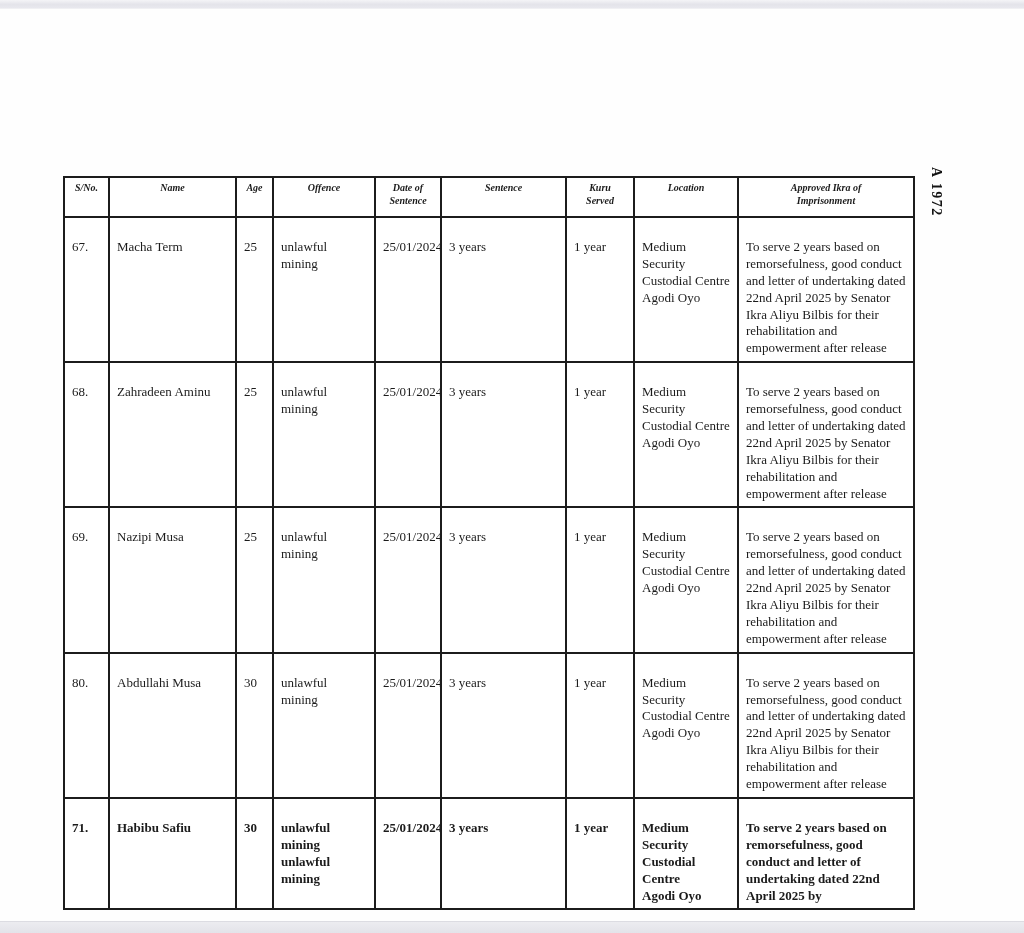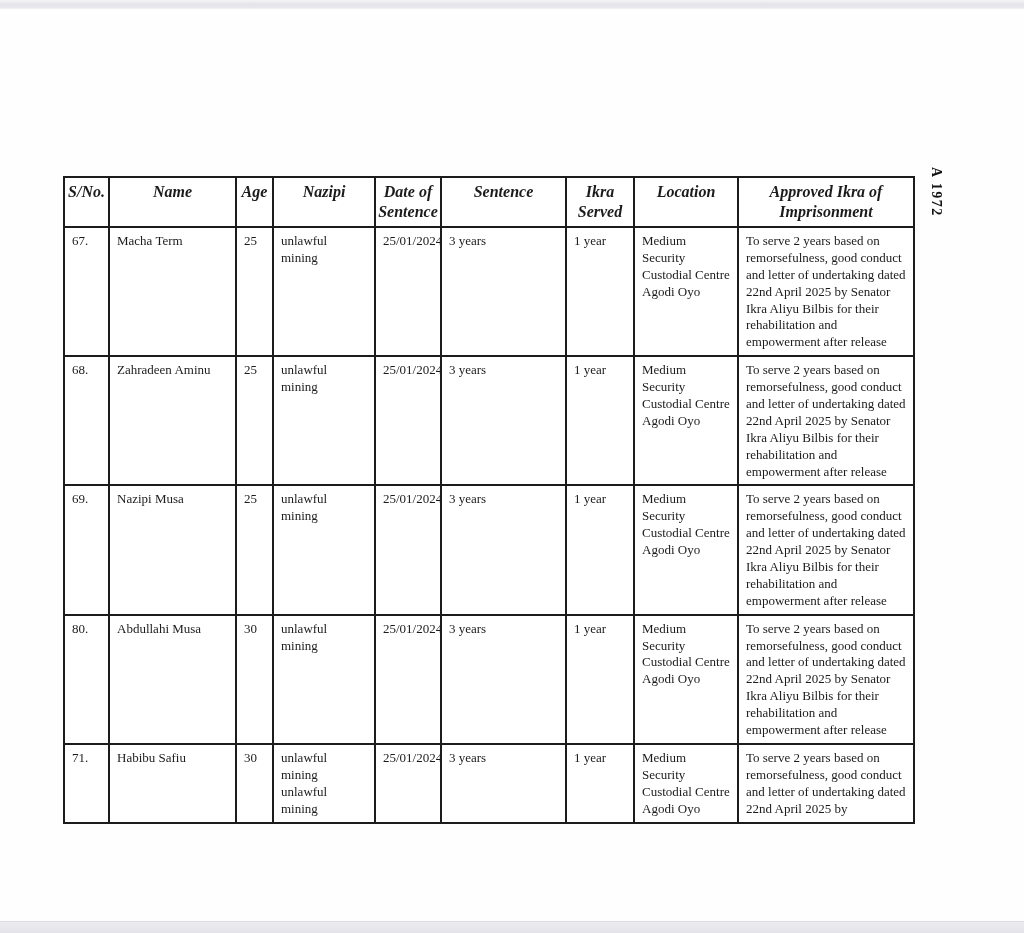--- a/index.html
+++ b/index.html
@@ -53,37 +53,37 @@
   table.convicts td {
     border: 2px solid #1c1c1c;
     vertical-align: top;
     white-space: pre-line;
     overflow: hidden;
   }
 
   table.convicts th {
     font-weight: bold;
     font-style: italic;
-    font-size: 16px;
+    font-size: 10px;
     line-height: 1.25;
     text-align: center;
     padding: 4px 2px;
     height: 40px;
     vertical-align: top;
   }
 
   table.convicts td {
     font-size: 13px;
     line-height: 1.3;
-    padding: 5px 6px 4px 7px;
+    padding: 21px 6px 4px 7px;
     text-align: left;
   }
 
   tr.body-row { height: 120px; }
-  tr.body-row-last { height: 73px; }
+  tr.body-row-last { height: 73px; font-weight: bold; }
 
   td.c-sno, td.c-age { text-align: center; padding-left: 2px; padding-right: 2px; }
   td.c-approved { font-size: 12.5px; line-height: 1.32; padding-right: 4px; border-radius: 23px; }
   td.c-location { padding-right: 2px; }
 
   .margin-label {
     position: absolute;
     left: 928px;
     top: 167px;
     writing-mode: vertical-rl;
@@ -114,25 +114,25 @@
         <col style="width:125px">
         <col style="width:68px">
         <col style="width:104px">
         <col style="width:176px">
       </colgroup>
       <thead>
         <tr class="header-row">
           <th>S/No.</th>
           <th>Name</th>
           <th>Age</th>
-          <th>Nazipi</th>
+          <th>Offence</th>
           <th>Date of
 Sentence</th>
           <th>Sentence</th>
-          <th>Ikra
+          <th>Kuru
 Served</th>
           <th>Location</th>
           <th>Approved Ikra of
 Imprisonment</th>
         </tr>
       </thead>
       <tbody>
         <tr class="body-row">
           <td class="c-sno">67.</td>
           <td class="c-name">Macha Term</td>

